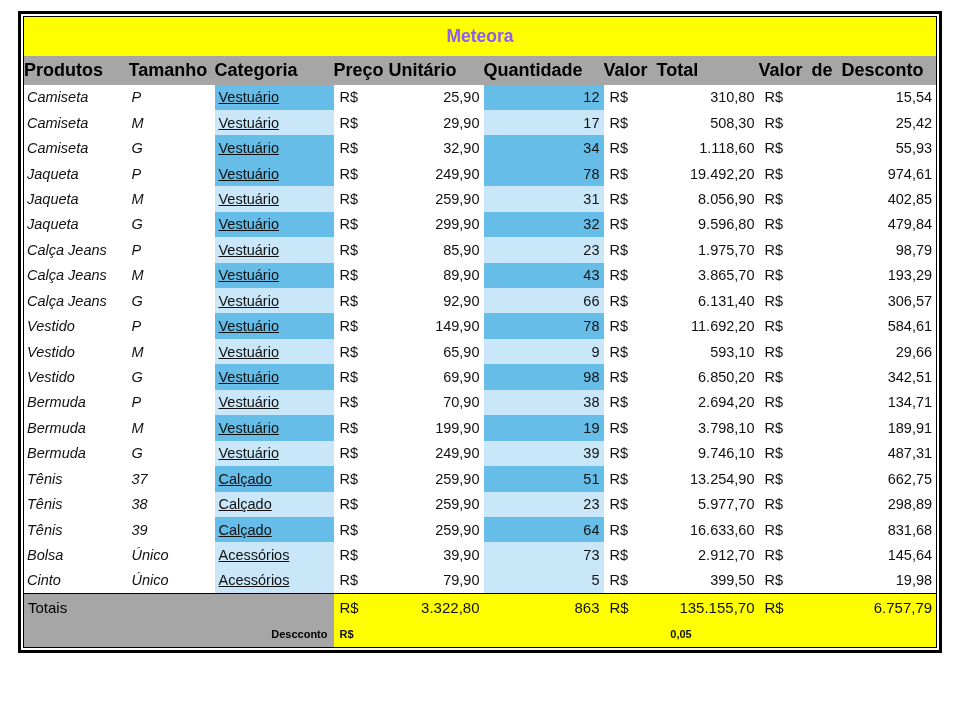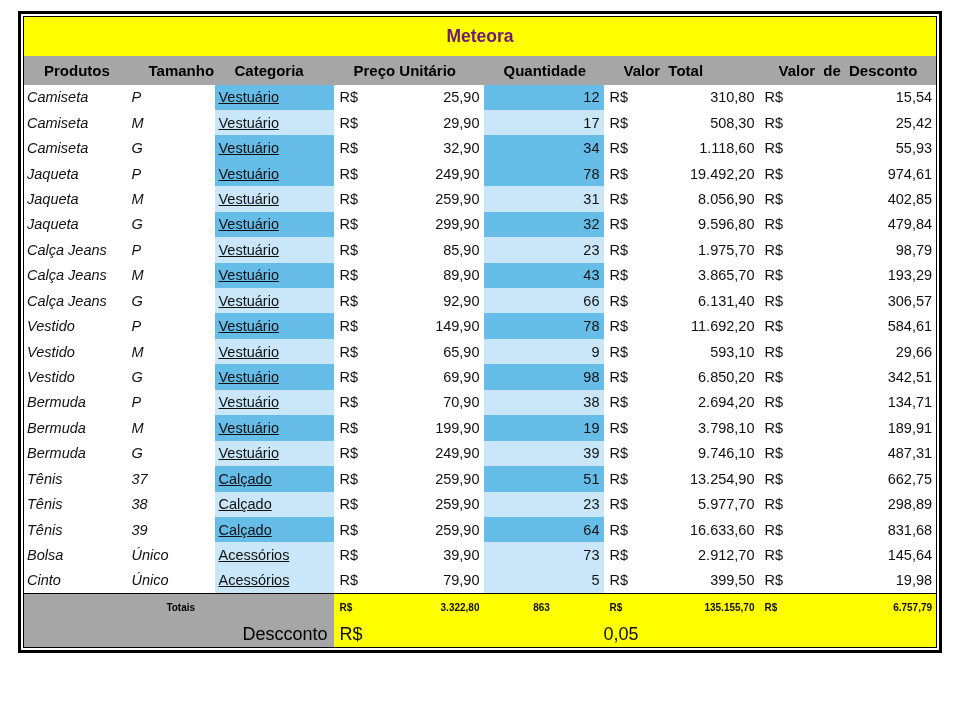--- a/index.html
+++ b/index.html
@@ -31,53 +31,53 @@
     white-space: nowrap;
     overflow: hidden;
     vertical-align: middle;
   }
   .title-cell {
     background: #FFFF00;
     height: 39px;
     text-align: center;
     font-weight: bold;
     font-size: 17.5px;
-    color: #701a75;
+    color: #8b5cf6;
   }
   .head-row th {
     background: #A6A6A6;
     height: 29px;
     text-align: left;
     font-weight: bold;
-    font-size: 15px;
-    padding-left: 20px;
+    font-size: 18px;
+    padding-left: 0;
     color: #000;
   }
   .head-row th.ws { word-spacing: 4px; }
   tbody tr { height: 25.45px; }
   td.txt { padding-left: 3px; text-align: left; font-style: italic; }
   td.txt.num { text-align: left; padding-right: 3px; }
   td.cat { padding-left: 4px; text-decoration: underline; }
   tr.stripe-dark td.cat,  tr.stripe-dark td.qty  { background: #66BDE8; }
   tr.stripe-light td.cat, tr.stripe-light td.qty { background: #C9E7F8; }
   td.qty { text-align: right; padding-right: 4px; }
   td.money .mwrap {
     display: flex;
     justify-content: space-between;
     align-items: center;
     height: 100%;
   }
   td.money .cur { padding-left: 6px; }
   td.money .val { padding-right: 4px; }
   .yellow { background: #FFFF00; }
-  tr.totals-row td { height: 28px; font-weight: bold; border-top: 1px solid #000; font-size: 10px; text-align: center; }
+  tr.totals-row td { height: 28px; font-weight: normal; border-top: 1px solid #000; font-size: 15px; }
   td.totals-label { background: #A6A6A6; padding-left: 4px; text-align: left; color:#000; }
-  tr.desc-row td { height: 26px; font-weight: normal; font-size: 18px; }
+  tr.desc-row td { height: 26px; font-weight: bold; font-size: 11px; }
   td.desc-label { background: #A6A6A6; text-align: right; padding-right: 6px; color:#000; }
-  td.center { }
+  td.center { text-align: center; }
 </style>
 </head>
 <body>
 
 <div class="frame">
   <table class="sheet">
     <colgroup>
       <col style="width:105px">
         <col style="width:86px">
         <col style="width:119px">

